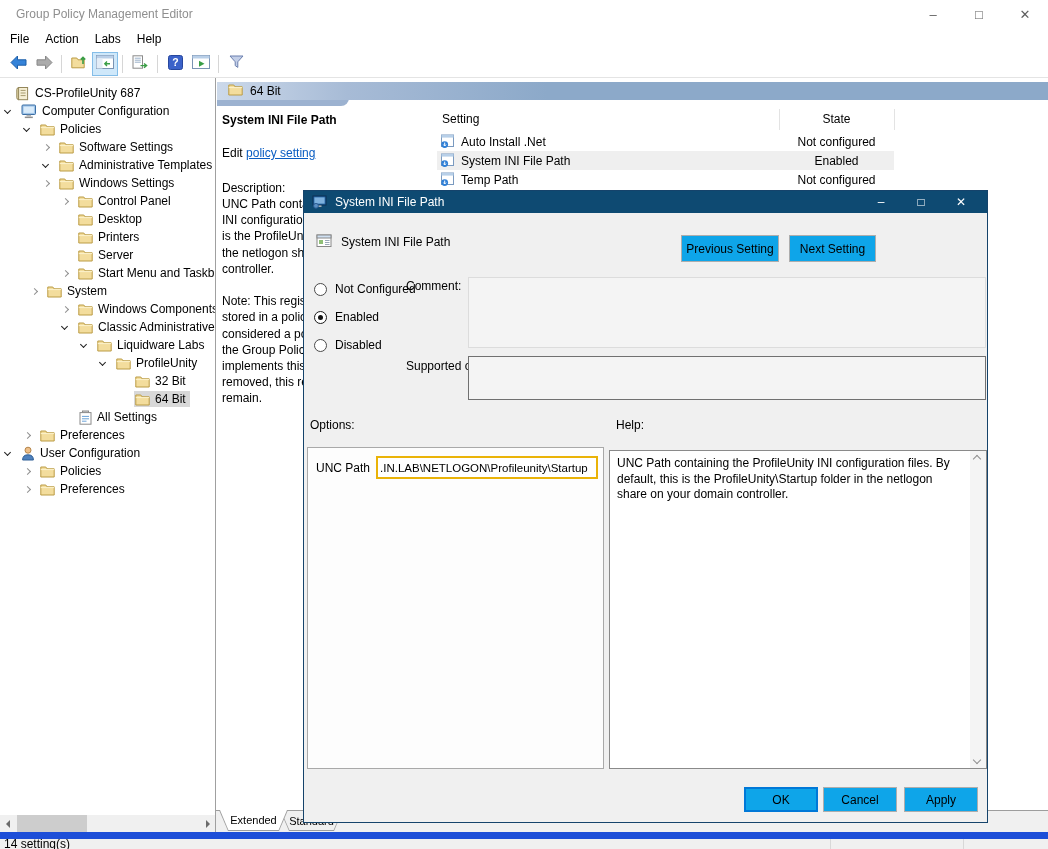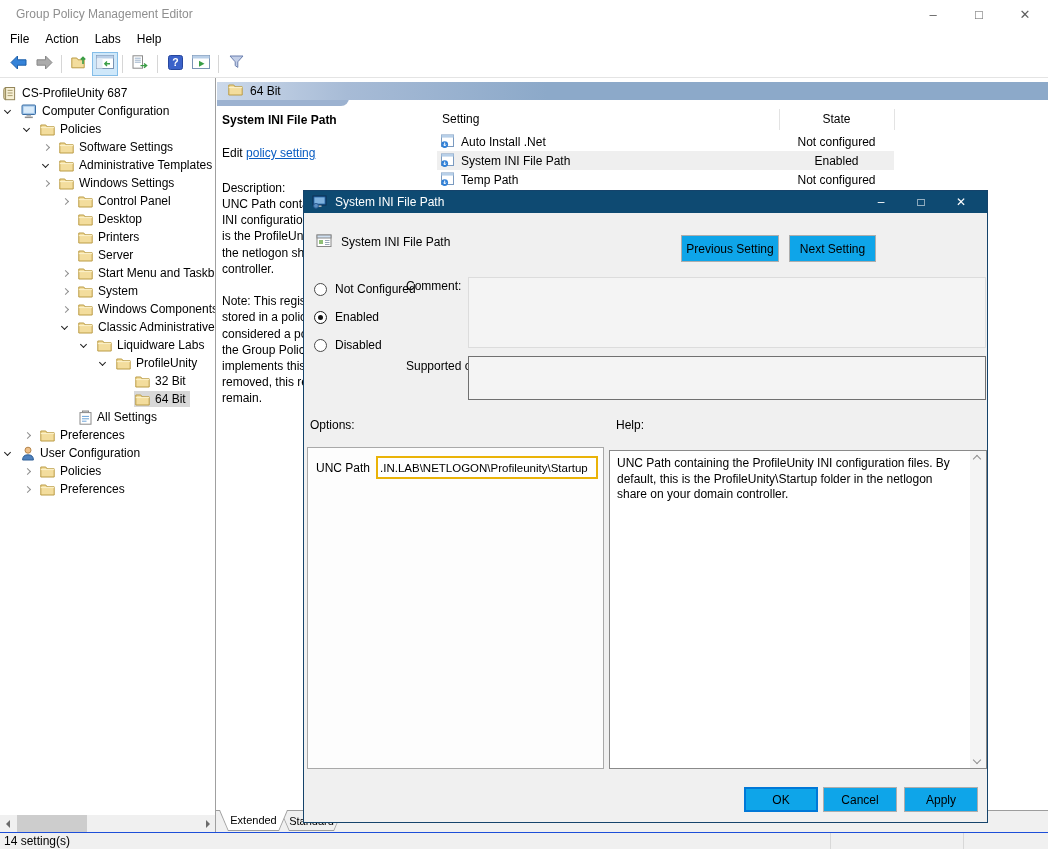--- a/index.html
+++ b/index.html
@@ -58,21 +58,21 @@
   .lrow .s-label { margin-left:6px; white-space:nowrap; }
   .lrow .s-state { position:absolute; left:342px; width:115px; text-align:center; }
   .tabstrip { position:absolute; left:0; right:0; bottom:0; height:22px; background:#f0f0f0; border-top:1px solid #9d9d9d; }
   .tab { position:absolute; top:-1px; height:21px; clip-path:polygon(0 0,100% 0,calc(100% - 9px) 100%,9px 100%); background:#9d9d9d; }
   .tab-in { position:absolute; left:1px; right:1px; top:0; bottom:1px; clip-path:polygon(0 0,100% 0,calc(100% - 8.4px) 100%,8.4px 100%);
             display:flex; align-items:center; justify-content:center; font-size:11px; }
   .tab.selected .tab-in { background:#fff; }
   .tab:not(.selected) .tab-in { background:#f0f0f0; top:1px; }
 
   
-  .statusbar { position:absolute; left:0; right:0; bottom:0; height:17px; background:#f0f0f0; border-top:1px solid #1d4ed8; display:flex; align-items:center; }
+  .statusbar { position:absolute; left:0; right:0; bottom:0; height:17px; background:#f0f0f0; border-top:7px solid #1d4ed8; display:flex; align-items:center; }
   .status-text { margin-left:4px; }
   .status-sep { position:absolute; top:0; bottom:0; width:1px; background:#d8d8d8; }
 
   
   .dialog { position:absolute; left:303px; top:190px; width:685px; height:633px; background:#f0f0f0; border:1px solid #15436b; z-index:10; }
   .dlg-tb { position:absolute; left:0; top:0; right:0; height:22px; background:#0e4a72; display:flex; align-items:center; color:#fff; }
   .dlg-tb-icon { margin-left:8px; display:inline-flex; }
   .dlg-tb-title { margin-left:8px; }
   .dlg-controls { position:absolute; right:6px; top:0; height:22px; display:flex; }
   .dlg-btnc { width:40px; height:22px; display:flex; align-items:center; justify-content:center; color:#fff; font-size:12px; }
@@ -174,21 +174,21 @@
       <span class="tb-sep"></span>
       <span class="tb-btn">
         <span><svg width="15" height="14" viewBox="0 0 15 14">
             <path d="M1 1 h13 l-5.2 5.8 v5.6 l-2.6 -1.8 v-3.8 z" fill="#c3cfe8" stroke="#6b7fae"></path>
           </svg></span>
       </span>
     </div>
 
   <div class="treepane">
     <div class="tree" id="tree">
-        <div class="trow" style="padding-left: 1px;">
+        <div class="trow" style="padding-left: 14px;">
           <span class="nwrap">
             <span style="display: inline-flex;">
               <svg width="15" height="15" viewBox="0 0 15 15">
                 <path d="M4 1.5 q-2.2 0 -2.2 2.2 v8 q0 2 2 2" fill="#e6d9a8" stroke="#93865a"></path>
                 <rect x="3.6" y="1.5" width="9" height="12.2" fill="#f6efd4" stroke="#93865a"></rect>
                 <path d="M5.6 4.4 h5 M5.6 7 h5 M5.6 9.6 h5" stroke="#a79b6e" fill="none"></path>
               </svg>
             </span>
             <span>CS-ProfileUnity 687</span>
           </span>
@@ -322,21 +322,21 @@
           <span class="nwrap">
             <span style="display: inline-flex;">
               <svg width="15" height="13" viewBox="0 0 15 13">
                 <path d="M0.8 2 h5 l1.2 1.8 h7.2 v8.2 h-13.4 z" fill="#f3dd9d" stroke="#bb9c44"></path>
                 <path d="M0.8 4.6 h13.4" stroke="#fcf2cc" fill="none"></path>
               </svg>
             </span>
             <span>Start Menu and Taskbar</span>
           </span>
         </div>
-        <div class="trow" style="padding-left: 60px;">
+        <div class="trow" style="padding-left: 29px;">
           <span class="arrow-slot">
             <span class="chev-c"></span>
           </span>
           <span class="nwrap">
             <span style="display: inline-flex;">
               <svg width="15" height="13" viewBox="0 0 15 13">
                 <path d="M0.8 2 h5 l1.2 1.8 h7.2 v8.2 h-13.4 z" fill="#f3dd9d" stroke="#bb9c44"></path>
                 <path d="M0.8 4.6 h13.4" stroke="#fcf2cc" fill="none"></path>
               </svg>
             </span>

